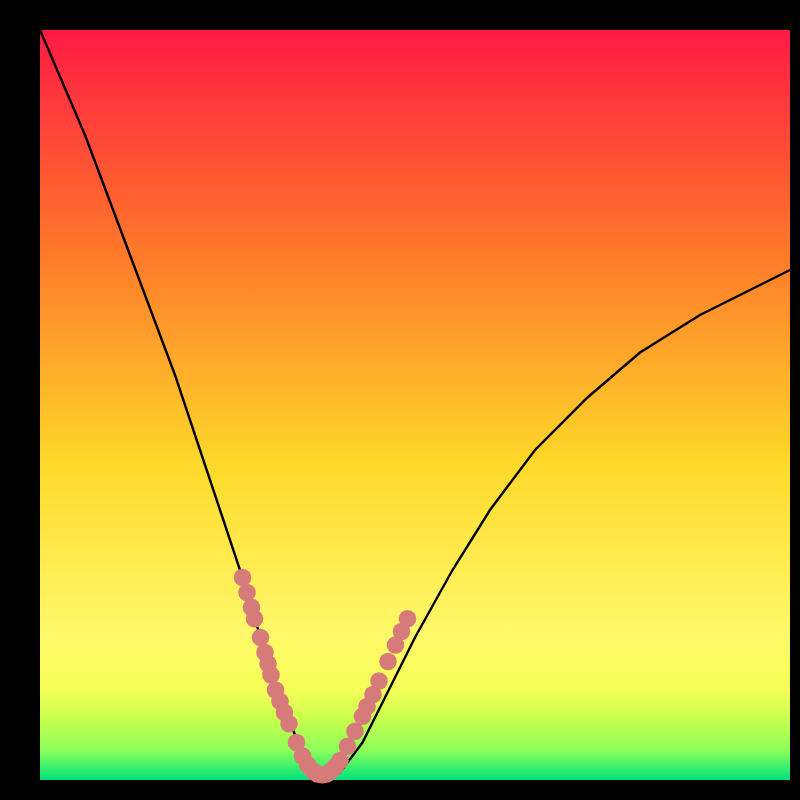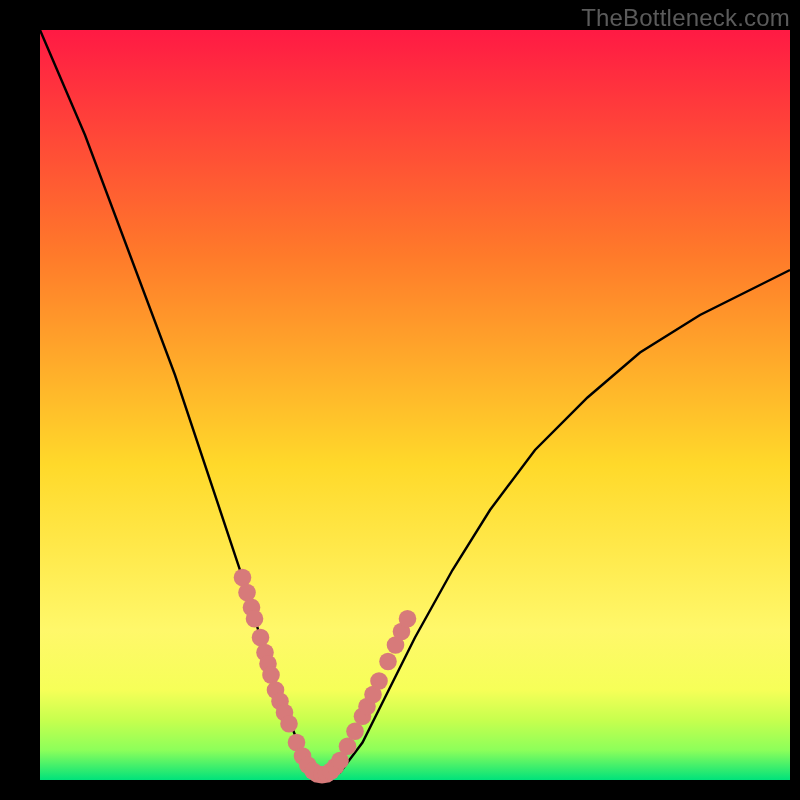--- a/index.html
+++ b/index.html
@@ -23,21 +23,20 @@
   svg.chart {
     position: absolute;
     left: 0; top: 0;
     width: 800px; height: 800px;
   }
 </style>
 </head>
 <body>
 
 <div class="stage">
-  <div class="watermark">TheBottleneck.com</div>
   <svg class="chart" viewBox="0 0 800 800">
     <defs>
       <linearGradient id="bgGrad" x1="0" y1="0" x2="0" y2="1">
           <stop offset="0%" stop-color="#ff1a44"></stop>
           <stop offset="30%" stop-color="#ff7a2a"></stop>
           <stop offset="57.99999999999999%" stop-color="#ffd92a"></stop>
           <stop offset="80%" stop-color="#fff86a"></stop>
           <stop offset="88%" stop-color="#f6ff58"></stop>
           <stop offset="92%" stop-color="#c7ff4e"></stop>
           <stop offset="96%" stop-color="#8dff5a"></stop>

